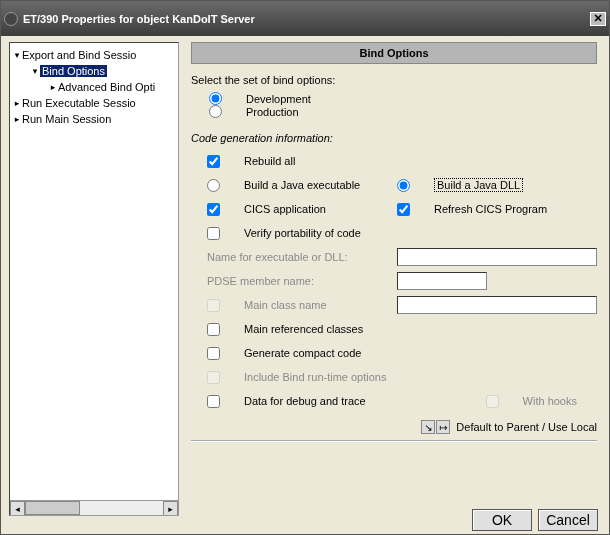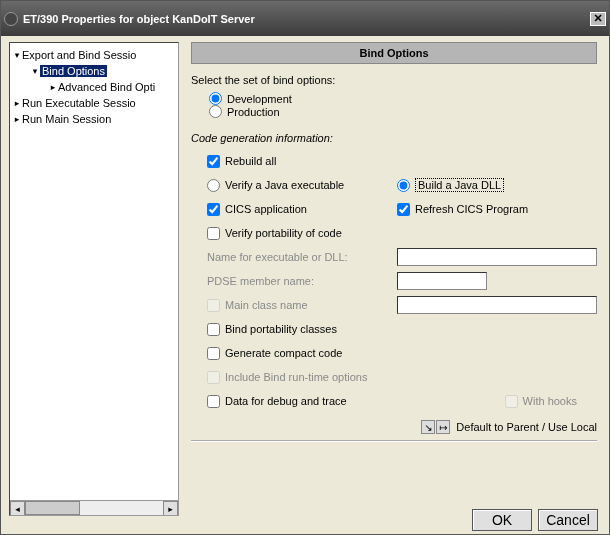--- a/index.html
+++ b/index.html
@@ -128,21 +128,21 @@
   .col2 { flex:1; display:flex; align-items:center; }
   input[type=text] {
     height: 18px;
     border: 1px inset #888;
     background: #fff;
     font-size: 11px;
     padding: 0 3px;
   }
   .w-full { width: 200px; }
   .w-med { width: 90px; }
-  label { display:flex; align-items:center; gap:1px; cursor:default; }
+  label { display:flex; align-items:center; gap:20px; cursor:default; }
   label.disabled { color: #8a8a8a; }
   label.disabled input[type=checkbox] { filter: grayscale(1) opacity(.7); }
   .focus-mark {
     border: 1px dotted #000;
     padding: 0 2px;
   }
   .footer-hint {
     display:flex; justify-content:flex-end; align-items:center;
     gap:6px;
     margin-top: 8px;
@@ -247,21 +247,21 @@
           <label>
             <input type="checkbox" checked="" style="">
             <span>Rebuild all</span>
           </label>
         </div>
     </div>
     <div class="form-row">
       <div class="col1">
           <label>
             <input type="radio" name="buildtype" style="">
-            <span>Verify a Java executable</span>
+            <span>Build a Java executable</span>
           </label>
         </div>
       <div class="col2">
           <label>
             <input type="radio" name="buildtype" checked="" style="">
             <span class="focus-mark">Build a Java DLL</span>
           </label>
         </div>
     </div>
     <div class="form-row">
@@ -315,21 +315,21 @@
           </label>
         </div>
       <div class="col2">
           <input type="text" class="w-full" value="" style="">
         </div>
     </div>
     <div class="form-row">
       <div class="col1">
           <label>
             <input type="checkbox" style="">
-            <span>Bind portability classes</span>
+            <span>Main referenced classes</span>
           </label>
         </div>
     </div>
     <div class="form-row">
       <div class="col1">
           <label>
             <input type="checkbox" style="">
             <span>Generate compact code</span>
           </label>
         </div>

